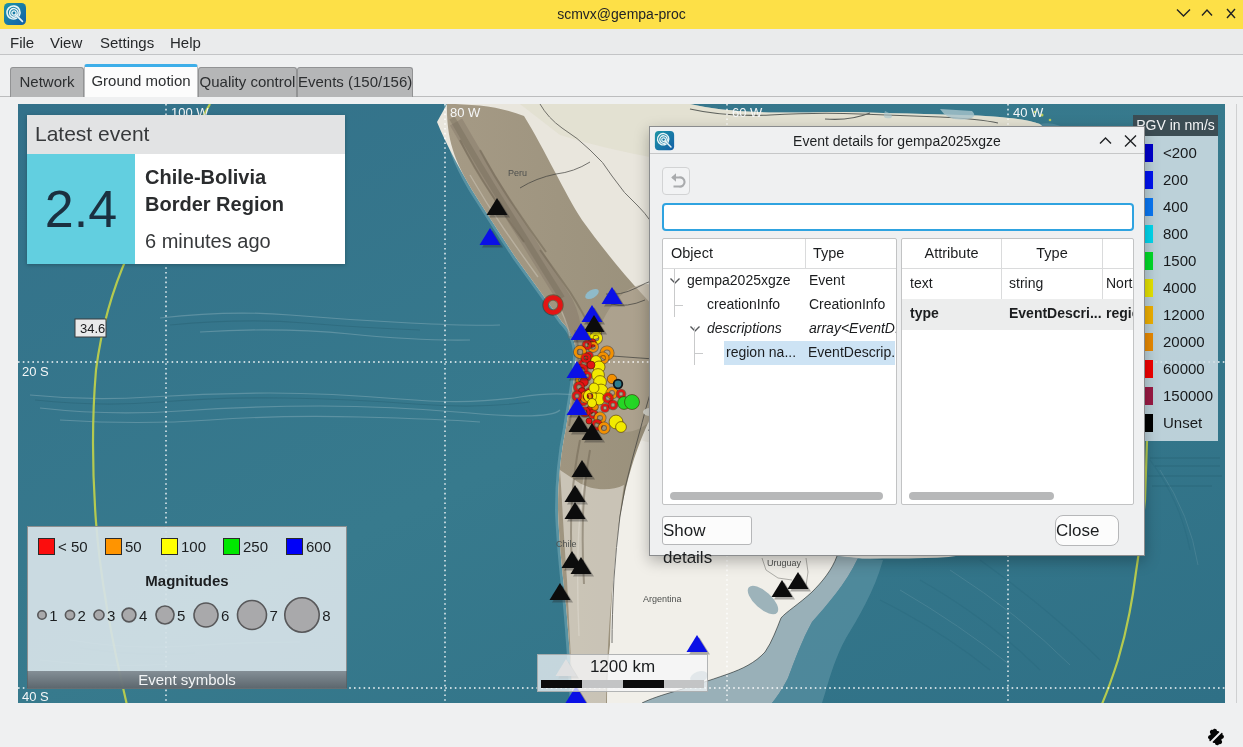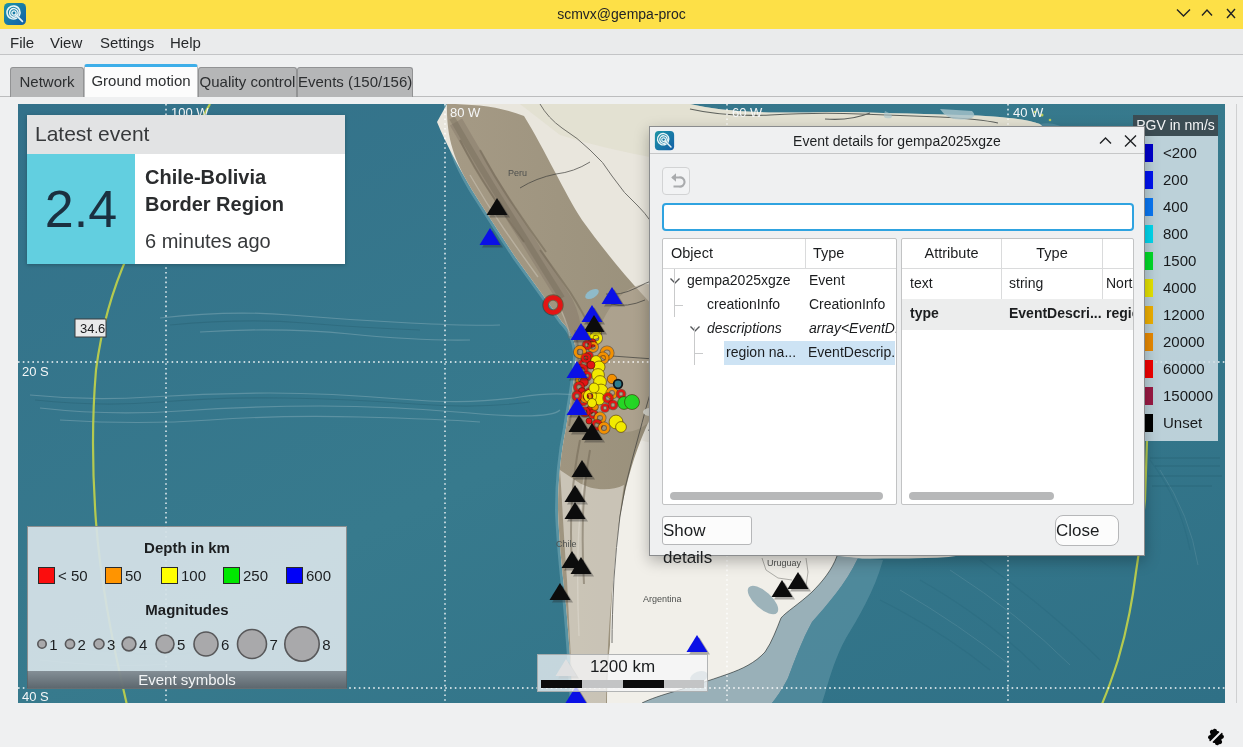--- a/index.html
+++ b/index.html
@@ -416,21 +416,20 @@
   <div class="bd">
     <div class="mag">2.4</div>
     <div class="inf">
       <div class="rgn">Chile-Bolivia<br>Border Region</div>
       <div class="ago">6 minutes ago</div>
     </div>
   </div>
 </div>
 
 <div id="legend">
-  <div class="t1">Depth in km</div>
   <div class="drow">
       <div class="ditem" style="left:10px;">
         <div class="dsq" style="background:#fb0d0d"></div>
         <span>&lt; 50</span>
       </div>
       <div class="ditem" style="left:77px;">
         <div class="dsq" style="background:#ff9400"></div>
         <span>50</span>
       </div>
       <div class="ditem" style="left:133px;">

